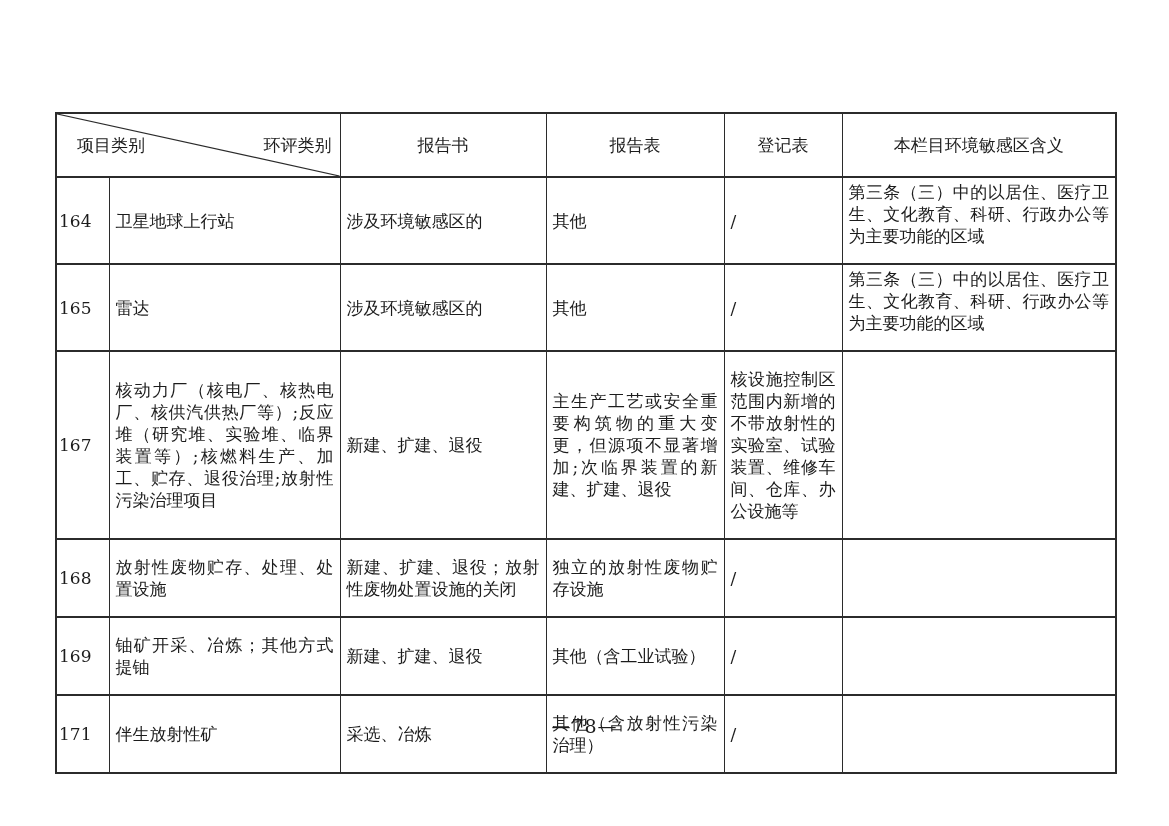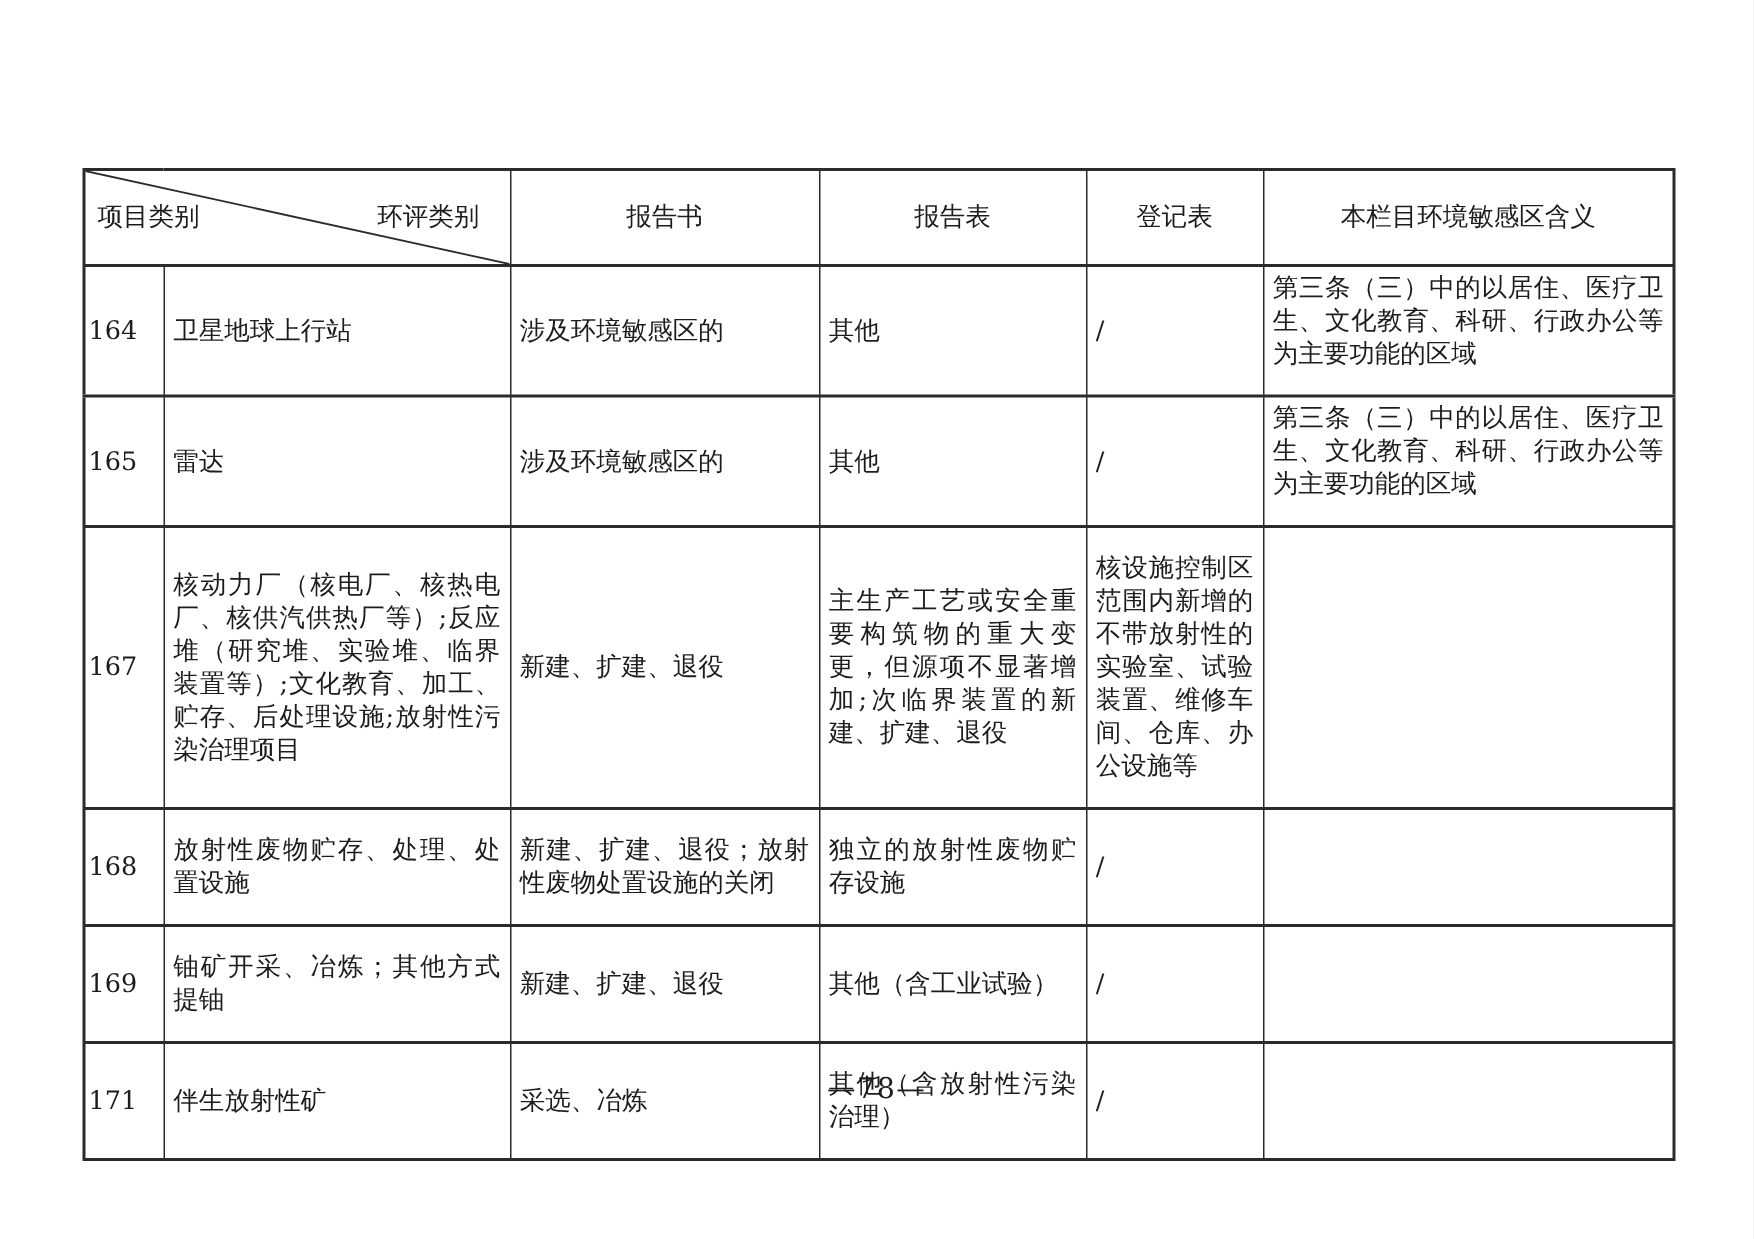--- a/index.html
+++ b/index.html
@@ -32,22 +32,22 @@
   }
   table.catalog tr { border-top: 2px solid #2b2b2b; border-bottom: 2px solid #2b2b2b; }
   th.colhead { text-align: center; padding: 20px 4px; }
   td.num { padding: 0 2px; }
   td.txt { text-align: justify; padding: 16px 6px; }
   td.vtop { vertical-align: top; padding-top: 3px; }
   
   td.corner { position: relative; padding: 0; height: 56px; }
   td.corner svg.diag { position: absolute; left: 0; top: 0; width: 100%; height: 100%; display: block; }
   .corner-label { position: absolute; top: 50%; transform: translateY(-50%); font-size: 17px; white-space: nowrap; }
-  .corner-bl { left: 8px; }
-  .corner-tr { right: 20px; }
+  .corner-bl { left: 20px; }
+  .corner-tr { right: 8px; }
   .page-number {
     position: absolute;
     top: 715px;
     left: 0;
     width: 100%;
     text-align: center;
     font-size: 19px;
     letter-spacing: 1px;
   }
 </style>
@@ -95,21 +95,21 @@
       <td class="txt">雷达</td>
       <td class="txt">涉及环境敏感区的</td>
       <td class="txt">其他</td>
       <td class="txt">/</td>
       <td class="txt vtop">第三条（三）中的以居住、医疗卫生、文化教育、科研、行政办公等为主要功能的区域</td>
     </tr>
 
 
     <tr style="height:156px">
       <td class="num">167</td>
-      <td class="txt">核动力厂（核电厂、核热电厂、核供汽供热厂等）;反应堆（研究堆、实验堆、临界装置等）;文化教育、加工、贮存、后处理设施;放射性污染治理项目</td>
+      <td class="txt">核动力厂（核电厂、核热电厂、核供汽供热厂等）;反应堆（研究堆、实验堆、临界装置等）;核燃料生产、加工、贮存、退役治理;放射性污染治理项目</td>
       <td class="txt">新建、扩建、退役</td>
       <td class="txt">主生产工艺或安全重要构筑物的重大变更，但源项不显著增加;次临界装置的新建、扩建、退役</td>
       <td class="txt">核设施控制区范围内新增的不带放射性的实验室、试验装置、维修车间、仓库、办公设施等</td>
       <td class="txt"></td>
     </tr>
 
     <tr style="height:63px">
       <td class="num">168</td>
       <td class="txt">放射性废物贮存、处理、处置设施</td>
       <td class="txt">新建、扩建、退役；放射性废物处置设施的关闭</td>

